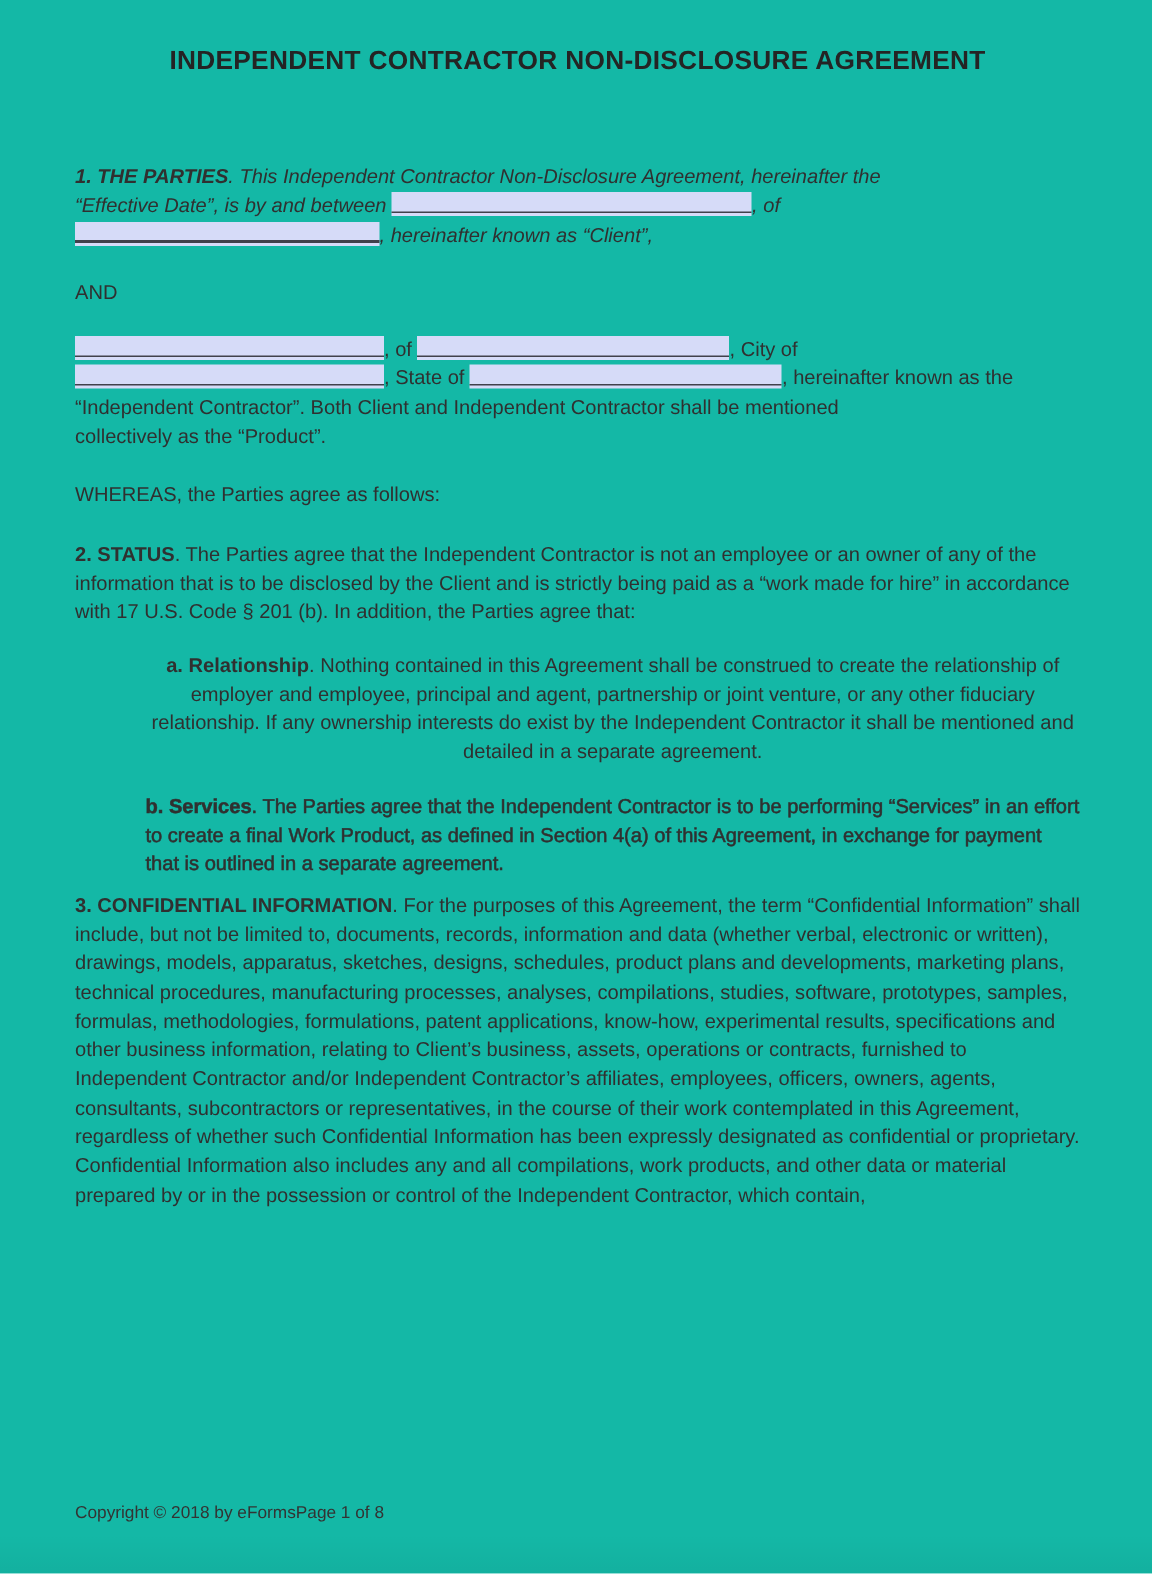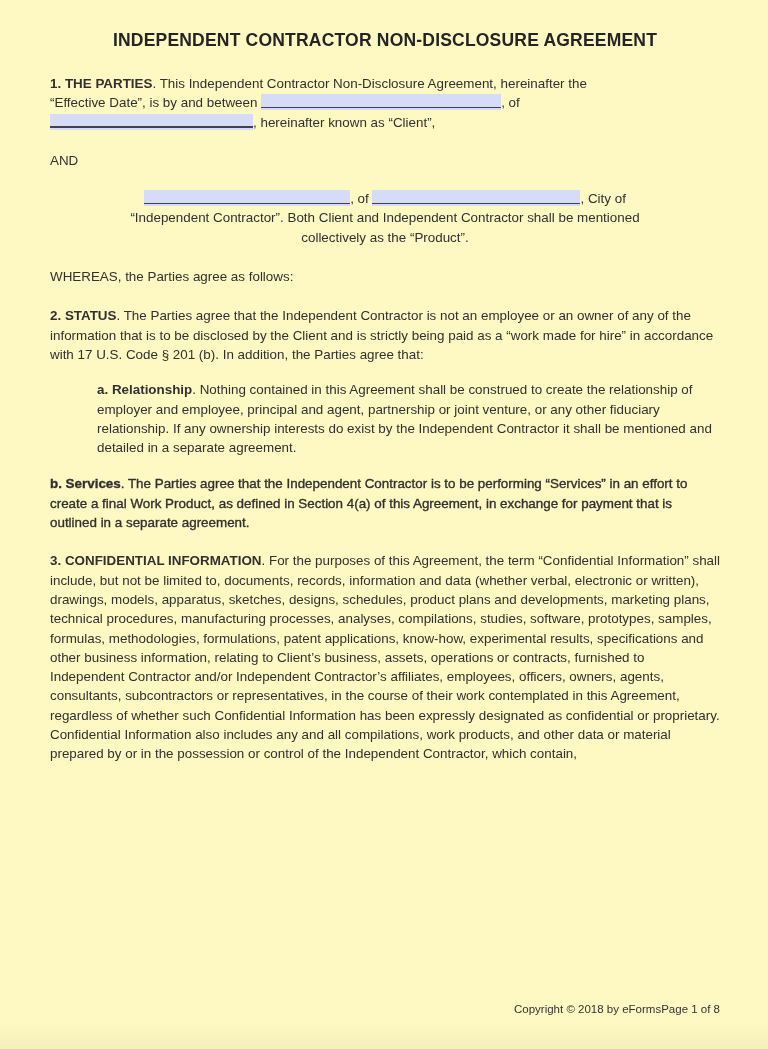--- a/index.html
+++ b/index.html
@@ -1,20 +1,20 @@
 <!DOCTYPE html>
 <html style="--field-fill: #d6dbf8; --field-underline: #41414b; --text-color: #303030;"><head>
 <meta charset="utf-8">
 <style>
   html, body { margin: 0; padding: 0; background: #ffffff; }
   .page {
     position: relative;
     width: 768px;
     height: 1049px;
-    background: #fef9c3;
+    background: #14b8a6;
     font-family: "Liberation Sans", sans-serif;
     font-size: 13.4px;
     line-height: 19.3px;
     color: var(--text-color, #303030);
     overflow: hidden;
   }
   .page::after {
     content: "";
     position: absolute;
     left: 0; right: 0; bottom: 0;
@@ -45,34 +45,34 @@
     vertical-align: -3px;
   }
   .field::after {
     content: "";
     position: absolute;
     left: 0; right: 0; bottom: 2px;
     height: 1.5px;
     background: var(--field-underline, #41414b);
   }
   .para { margin: 0; }
-  #party1  { margin-top: 24px; }
+  #party1  { margin-top: 58px; font-style: italic; }
   #and     { margin-top: 19px; }
-  #party2  { margin-top: 19px; text-align: center; }
+  #party2  { margin-top: 19px; }
   #whereas { margin-top: 20px; }
   #status  { margin-top: 20px; }
-  #rel     { margin-top: 16px; margin-left: 47px; }
-  #svc     { margin-top: 17px; }
+  #rel     { margin-top: 16px; margin-left: 47px; text-align: center; }
+  #svc     { margin-top: 17px; margin-left: 47px; }
   #noauth  { margin-top: 18px; margin-left: 47px; }
-  #conf    { margin-top: 19px; }
+  #conf    { margin-top: 8px; }
   .footer {
     position: absolute;
     left: 50px; right: 48px; top: 1002px;
     display: flex;
-    justify-content: flex-end;
+    justify-content: flex-start;
     font-size: 11.5px;
     line-height: 14px;
     color: #333333;
   }
 </style>
 </head>
 <body>
 
 <div class="page">
   <div class="content">
@@ -82,20 +82,21 @@
     <div id="party1" class="fblock">
         <div class="fline"><span class="seg b">1. THE PARTIES</span><span class="seg">. This Independent Contractor Non-Disclosure Agreement, hereinafter the</span></div>
         <div class="fline"><span class="seg">“Effective Date”, is by and between </span><span class="field" style="width: 240px;"></span><span class="seg">, of</span></div>
         <div class="fline"><span class="field" style="width: 203px;"></span><span class="seg">, hereinafter known as “Client”,</span></div>
       </div>
 
     <div id="and">AND</div>
 
     <div id="party2" class="fblock">
         <div class="fline"><span class="field" style="width: 206px;"></span><span class="seg">, of </span><span class="field" style="width: 208px;"></span><span class="seg">, City of</span></div>
+        <div class="fline"><span class="field" style="width: 206px;"></span><span class="seg">, State of </span><span class="field" style="width: 208px;"></span><span class="seg">, hereinafter known as the</span></div>
         <div class="fline"><span class="seg">“Independent Contractor”. Both Client and Independent Contractor shall be mentioned</span></div>
         <div class="fline"><span class="seg">collectively as the “Product”.</span></div>
       </div>
 
     <p id="whereas" class="para">WHEREAS, the Parties agree as follows:</p>
 
     <p id="status" class="para"><span class="b">2. STATUS</span><span>. The Parties agree that the Independent Contractor is not an employee or an owner of any of the information that is to be disclosed by the Client and is strictly being paid as a “work made for hire” in accordance with 17 U.S. Code § 201 (b). In addition, the Parties agree that:</span></p>
 
     <p id="rel" class="para"><span class="b">a. Relationship</span><span>. Nothing contained in this Agreement shall be construed to create the relationship of employer and employee, principal and agent, partnership or joint venture, or any other fiduciary relationship. If any ownership interests do exist by the Independent Contractor it shall be mentioned and detailed in a separate agreement.</span></p>
 

